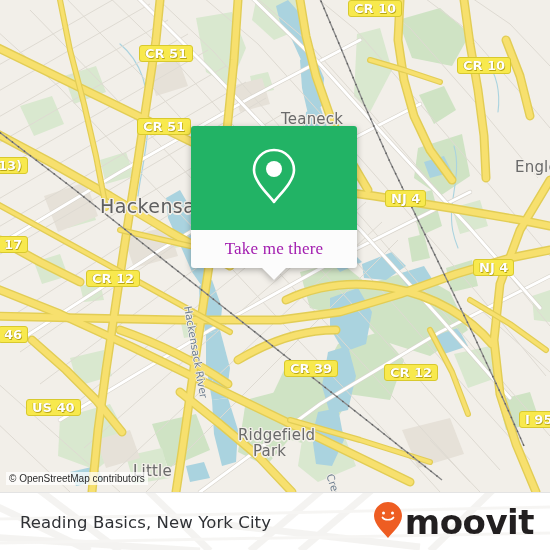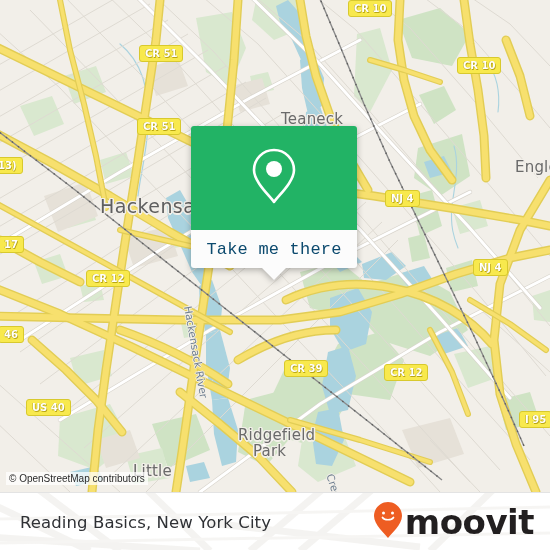--- a/index.html
+++ b/index.html
@@ -39,21 +39,21 @@
   .place-mid { font-size: 15px; color:#6a6a6a; letter-spacing:.2px; }
 
   .shield {
     position: absolute;
     background: #f8e94d;
     border: 1.6px solid #d8c92e;
     border-radius: 3px;
     color: #ffffff;
     font-family: "DejaVu Sans", sans-serif;
     font-weight: bold;
-    font-size: 10px;
+    font-size: 13px;
     line-height: 15px;
     height: 15px;
     padding: 0 5px;
     text-align: center;
     text-shadow: 0.7px 0.7px 0 #b9a615, -0.4px -0.4px 0 #b9a615;
     white-space: nowrap;
     box-sizing: content-box;
   }
 
   .riverlabel {
@@ -99,22 +99,22 @@
   #callout-footer {
     background: #fcfcfc;
     height: 38px;
     border-radius: 0 0 3px 3px;
     display: flex;
     align-items: center;
     justify-content: center;
   }
   #callout-footer-label {
     font-size: 17px;
-    color: #0c4a6e;
-    font-family: Liberation Mono, monospace;
+    color: #a21caf;
+    font-family: Liberation Serif, serif;
     letter-spacing: .2px;
   }
   #callout-tail {
     position: absolute;
     left: 50%;
     top: 142px;
     transform: translateX(-50%);
     width: 0; height: 0;
     border-left: 12px solid transparent;
     border-right: 12px solid transparent;

